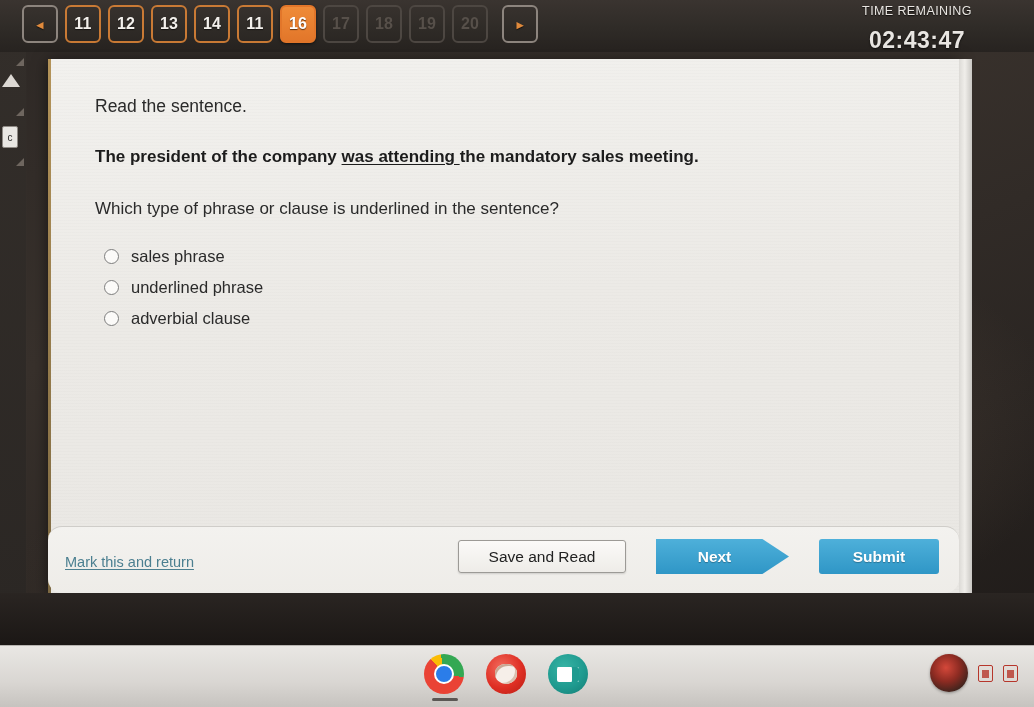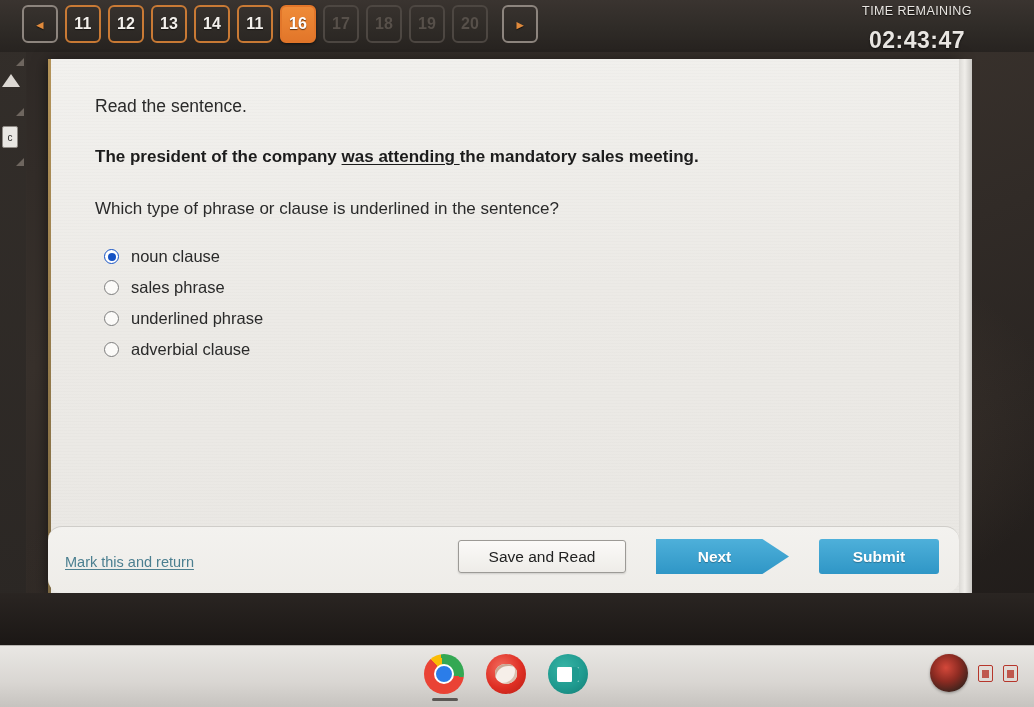--- a/index.html
+++ b/index.html
@@ -429,24 +429,20 @@
       <div class="q-intro">Read the sentence.</div>
 
       <div class="q-sentence">
         <span>The president of the company </span><span class="ul">was attending </span><span>the mandatory sales meeting.</span>
       </div>
 
       <div class="q-prompt">Which type of phrase or clause is underlined in the sentence?</div>
 
       <div id="options">
 
-        <div class="opt">
-          <span class="radio on"></span>
-          <span class="opt-label">noun clause</span>
-        </div>
 
         <div class="opt">
           <span class="radio"></span>
           <span class="opt-label">sales phrase</span>
         </div>
 
         <div class="opt">
           <span class="radio"></span>
           <span class="opt-label">underlined phrase</span>
         </div>

